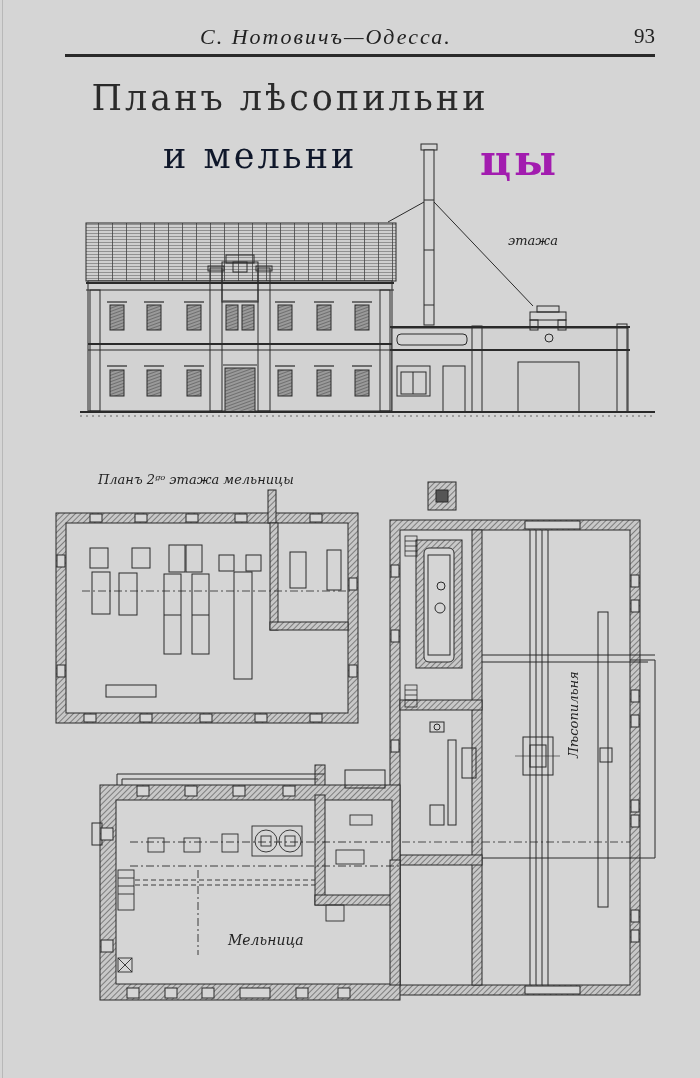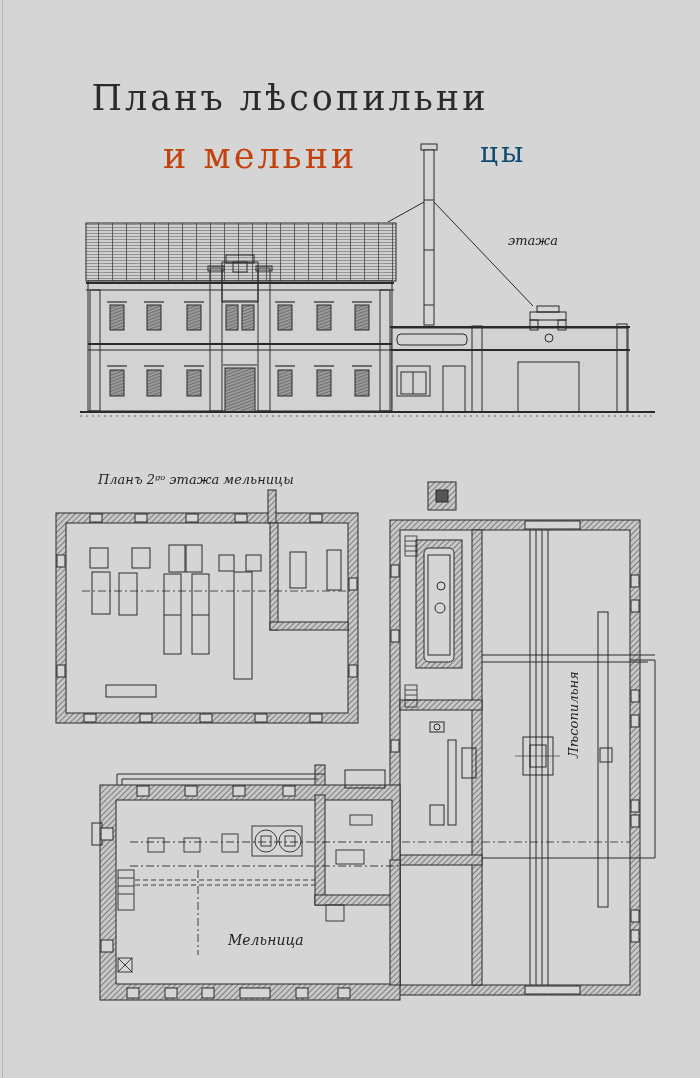--- a/index.html
+++ b/index.html
@@ -4,33 +4,38 @@
 <style>
   html, body { margin:0; padding:0; }
   body { width:700px; height:1078px; background:#d6d6d6; position:relative; overflow:hidden; font-family:"DejaVu Serif", serif; color:#1c1c1c; }
   .page { position:absolute; left:0; top:0; width:700px; height:1078px; background:#d5d5d5; }
   .page::before { content:""; position:absolute; left:2px; top:0; width:1px; height:1078px; background:#b8b8b8; }
   .running-head { position:absolute; left:65px; top:20px; width:590px; height:36px; }
   .running-title { position:absolute; left:135px; top:4px; font-family:"Liberation Serif", serif; font-style:italic; font-size:22px; letter-spacing:2px; color:#222; }
   .page-number { position:absolute; right:0px; top:4px; font-family:"Liberation Serif", serif; font-size:21px; color:#222; }
   .head-rule { position:absolute; left:0; top:34px; width:590px; height:3px; background:#2a2a2a; }
   .plate-title-1 { position:absolute; left:0; width:580px; top:78px; text-align:center; font-family:"DejaVu Serif", serif; font-size:35px; letter-spacing:3px; color:#2a2a2a; }
-  .plate-title-2 { position:absolute; left:163px; top:136px; font-family:"DejaVu Serif", serif; font-size:35px; letter-spacing:3px; color:#c2410c; }
-  .plate-title-3 { position:absolute; left:480px; top:136px; font-family:"DejaVu Serif", serif; font-size:28px; letter-spacing:3px; color:#0c4a6e; }
+  .plate-title-2 { position:absolute; left:163px; top:136px; font-family:"DejaVu Serif", serif; font-size:35px; letter-spacing:3px; color:#0f172a; }
+  .plate-title-3 { position:absolute; left:480px; top:136px; font-family:"DejaVu Serif", serif; font-size:42px; letter-spacing:3px; color:#a21caf;font-weight:bold; }
   .label-script { position:absolute; font-family:"DejaVu Serif", serif; font-style:italic; color:#222; }
   .lbl-facade { left:508px; top:233px; font-size:13px; }
   .lbl-mill { left:228px; top:932px; font-size:14px;font-style:italic; }
   .lbl-sawmill { left:566px; top:758px; font-size:13px; transform:rotate(-90deg); transform-origin:left top; white-space:nowrap; }
   svg { position:absolute; left:0; top:0; }
 </style>
 </head>
 <body>
 
 <div class="page">
 
+  <div class="running-head">
+    <span class="running-title">С. Нотовичъ—Одесса.</span>
+    <span class="page-number">93</span>
+    <div class="head-rule"></div>
+  </div>
 
   <div class="plate-title-1">Планъ лѣсопильни</div>
   <div class="plate-title-2">и мельни</div>
   <div class="plate-title-3">цы</div>
 
   <svg width="700" height="1078" viewBox="0 0 700 1078">
     <defs>
       <pattern id="hatch" patternUnits="userSpaceOnUse" width="4" height="4" patternTransform="rotate(45)">
         <rect width="4" height="4" fill="#c8c8c8"></rect>
         <line x1="0" y1="0" x2="0" y2="4" stroke="#4a4a4a" stroke-width="1.2"></line>

